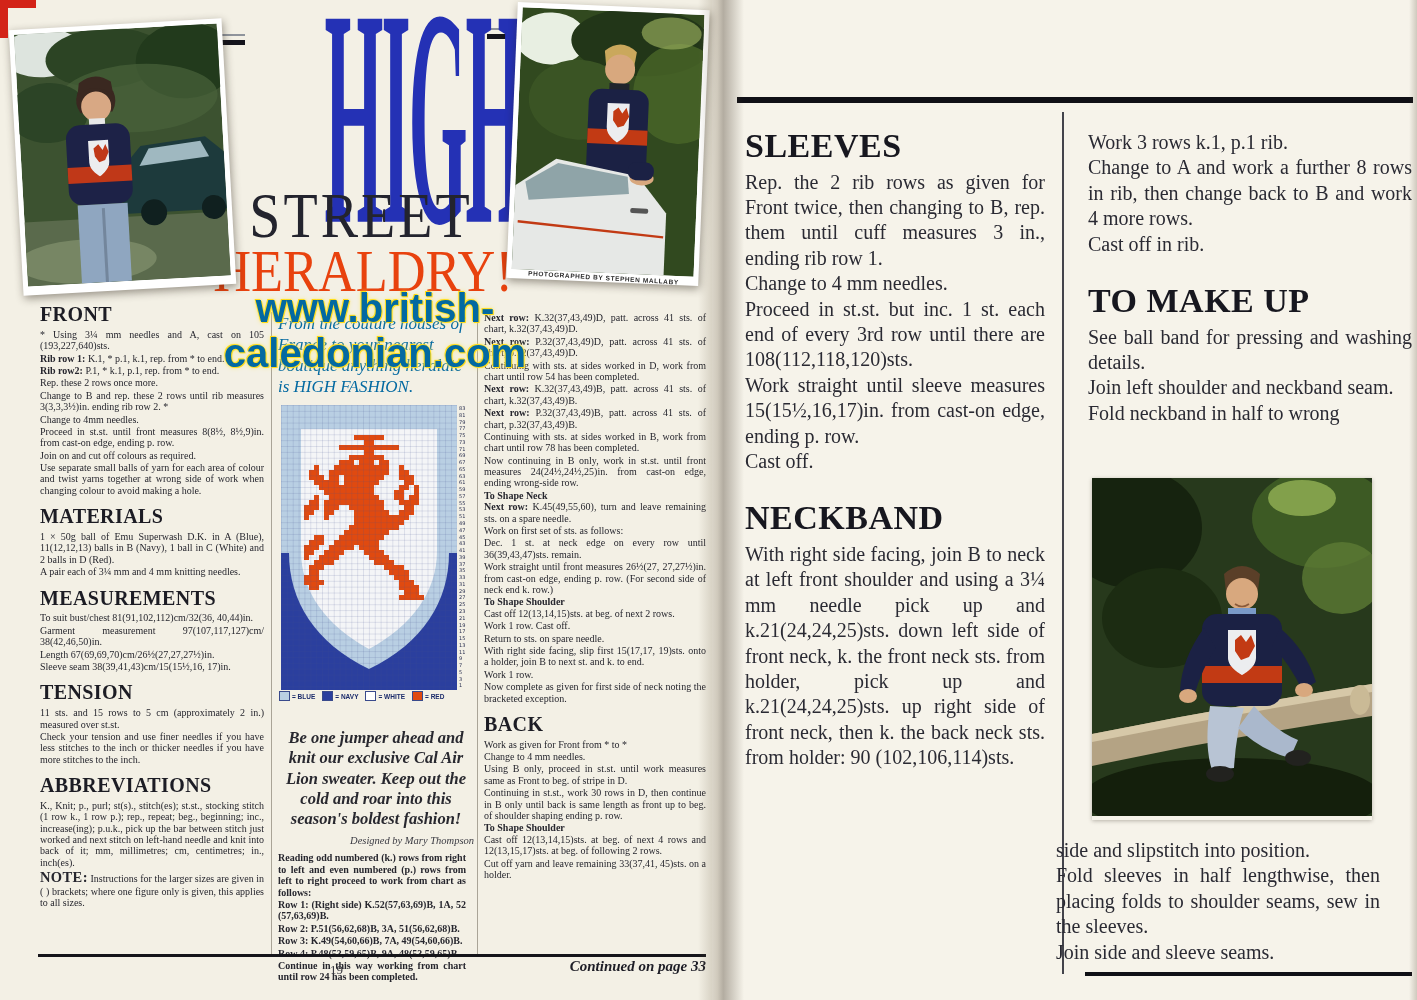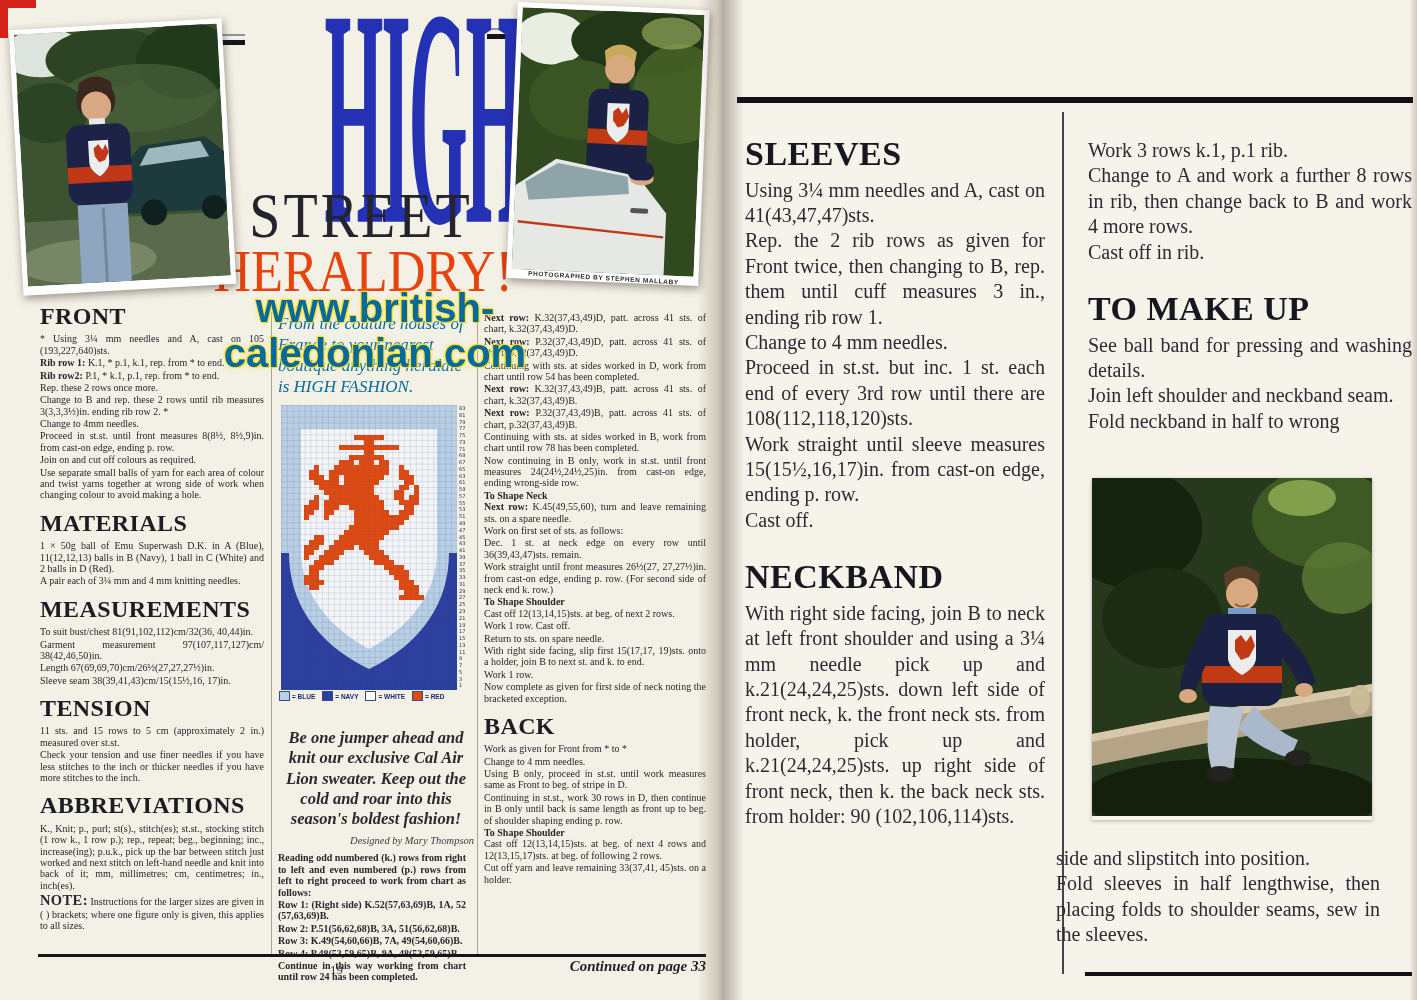--- a/index.html
+++ b/index.html
@@ -35,21 +35,21 @@
   #photo-make{position:absolute;left:1092px;top:478px;z-index:2;box-shadow:0 1px 4px rgba(40,30,20,.3);}
   #photo-credit{position:absolute;left:528px;top:274px;z-index:4;transform:rotate(3.5deg);
     font-family:"Liberation Sans",sans-serif;font-size:6.5px;letter-spacing:.6px;color:#2c2c2c;font-weight:bold;}
 
   
   .lcol{position:absolute;text-align:justify;font-size:10px;line-height:1.14;color:#26262e;z-index:2;}
   #lcol1{left:40px;top:303px;width:224px;}
   #lcol3{left:484px;top:312px;width:222px;}
   .vrule{position:absolute;width:1px;background:#a9a497;z-index:1;}
   .lcol p{margin:0 0 1px 0;}
-  .lcol .h2{font-size:24px;font-weight:bold;letter-spacing:.4px;margin:9px 0 3px 0;color:#1c1c24;text-align:left;}
+  .lcol .h2{font-size:20px;font-weight:bold;letter-spacing:.4px;margin:9px 0 3px 0;color:#1c1c24;text-align:left;}
   .lcol .h2:first-child{margin-top:0;}
   .lcol .h3{font-weight:bold;text-align:left;}
   .lcol p b.note-lead{font-size:14.5px;letter-spacing:.4px;}
 
   
   #intro-blurb{position:absolute;left:278px;top:313px;width:196px;text-align:left;z-index:2;
     font-size:17px;line-height:1.24;font-weight:normal;font-style:italic;color:#0369a1;}
   #chart-wrap{position:absolute;left:281px;top:405px;width:176px;height:285px;z-index:2;}
   #row-numbers{position:absolute;left:459px;top:405px;width:14px;height:285px;z-index:2;
     font-family:"DejaVu Sans",sans-serif;font-size:5px;color:#2a3050;text-align:left;}
@@ -68,21 +68,21 @@
   
   #lfoot-rule{position:absolute;left:38px;top:954px;width:668px;height:3px;background:#15151a;z-index:2;}
   #lfoot-num{position:absolute;left:330px;top:962px;font-size:13px;color:#35353d;z-index:2;}
   #lfoot-cont{position:absolute;left:470px;top:958px;width:236px;text-align:right;
     font-size:15px;font-weight:bold;font-style:italic;color:#1d1d26;z-index:2;}
 
   
   #rtop-rule{position:absolute;left:737px;top:97px;width:676px;height:6px;background:#101016;z-index:2;}
   #rdivider{position:absolute;left:1062px;top:112px;width:2px;height:862px;background:#43434b;z-index:2;}
   #rbot-rule{position:absolute;left:1085px;top:972px;width:327px;height:4px;background:#101016;z-index:2;}
-  .rcol{position:absolute;font-size:20px;line-height:1.27;text-align:justify;color:#2a2a33;z-index:2;margin-top:8px;}
+  .rcol{position:absolute;font-size:20px;line-height:1.27;text-align:justify;color:#2a2a33;z-index:2;}
   #rcolA{left:745px;top:128px;width:300px;}
   #rcolB-top{left:1088px;top:130px;width:324px;}
   #rcolB-bottom{left:1056px;top:838px;width:324px;}
   .rcol p{margin:0;}
   .rcol .h1{font-size:34px;font-weight:bold;letter-spacing:.5px;color:#17171f;
     margin:26px 0 6px 0;text-align:left;line-height:1.05;}
   .rcol .h1:first-child{margin-top:0;}
   .edge-shade{position:absolute;right:0;top:0;width:8px;height:1000px;z-index:6;pointer-events:none;
     background:linear-gradient(90deg,rgba(90,75,55,0),rgba(90,75,55,.25));}
 </style>
@@ -654,21 +654,20 @@
   <div id="lfoot-cont">Continued on page 33</div>
 
   <div class="spine"></div>
 
   <div class="page-right"></div>
   <div id="rtop-rule"></div>
   <div id="rdivider"></div>
 
   <div class="rcol" id="rcolA">
       <div class="h1">SLEEVES</div>
-      <p>Using 3¼ mm needles and A, cast on 41(43,47,47)sts.</p>
       <p>Rep. the 2 rib rows as given for Front twice, then changing to B, rep. them until cuff measures 3 in., ending rib row 1.</p>
       <p>Change to 4 mm needles.</p>
       <p>Proceed in st.st. but inc. 1 st. each end of every 3rd row until there are 108(112,118,120)sts.</p>
       <p>Work straight until sleeve measures 15(15½,16,17)in. from cast-on edge, ending p. row.</p>
       <p>Cast off.</p>
       <div class="h1">NECKBAND</div>
       <p>With right side facing, join B to neck at left front shoulder and using a 3¼ mm needle pick up and k.21(24,24,25)sts. down left side of front neck, k. the front neck sts. from holder, pick up and k.21(24,24,25)sts. up right side of front neck, then k. the back neck sts. from holder: 90 (102,106,114)sts.</p>
     </div>
   <div class="rcol" id="rcolB-top">
       <p>Work 3 rows k.1, p.1 rib.</p>
@@ -710,17 +709,18 @@
       <path d="M118 228 q-6 40 2 64 l22 -2 q2 -34 10 -60 Z" fill="#b8c4d4"></path>
       <path d="M162 228 q20 24 44 34 l-8 18 q-30 -8 -52 -30 Z" fill="#aab8cc"></path>
       <ellipse cx="128" cy="296" rx="14" ry="8" fill="#22221f"></ellipse>
       <ellipse cx="206" cy="280" rx="13" ry="8" fill="#22221f"></ellipse>
     </svg>
   </div>
 
   <div class="rcol" id="rcolB-bottom">
       <p>side and slipstitch into position.</p>
       <p>Fold sleeves in half lengthwise, then placing folds to shoulder seams, sew in the sleeves.</p>
+      <p>Join side and sleeve seams.</p>
     </div>
   <div id="rbot-rule"></div>
 
   <div class="edge-shade"></div>
 </div>
 
 </body></html>

